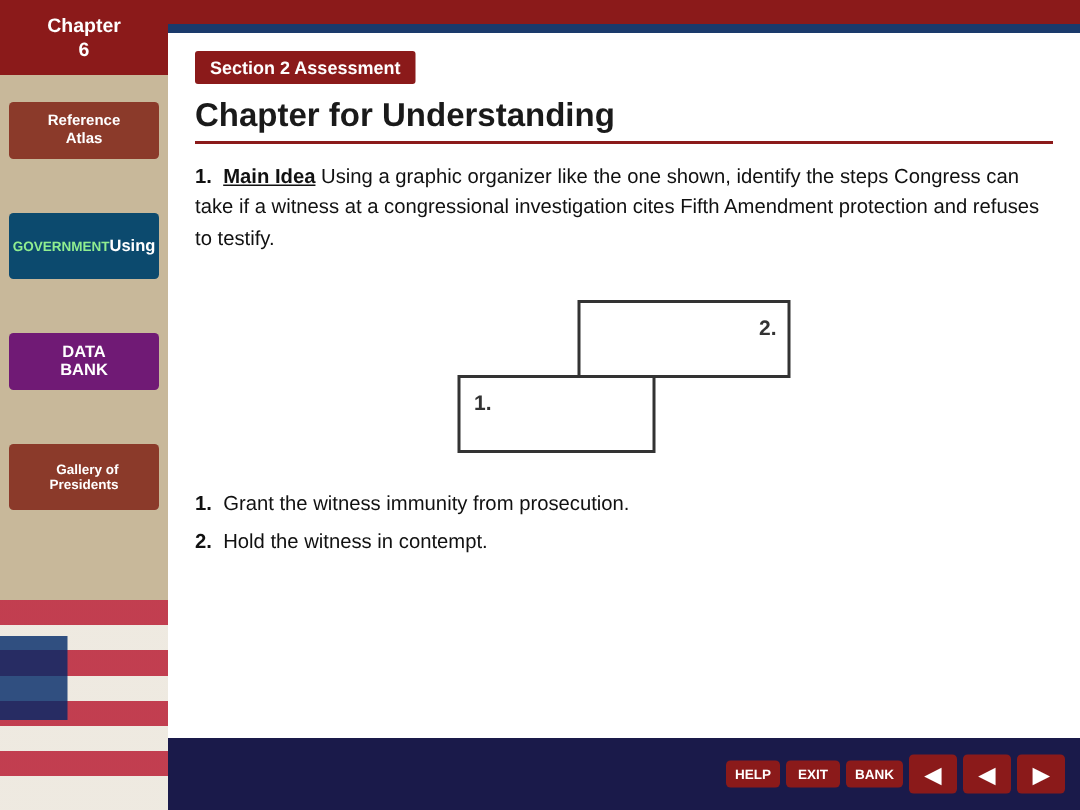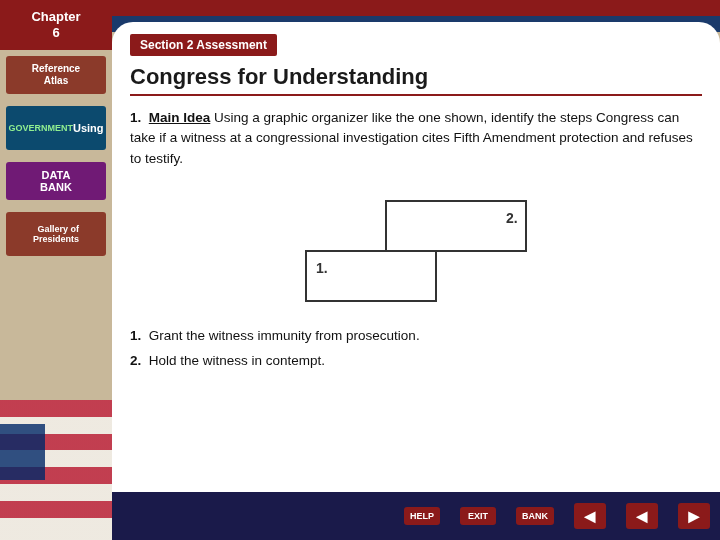--- a/index.html
+++ b/index.html
@@ -65,21 +65,21 @@
       font-weight: bold;
       line-height: 1.2;
       height: 50px;
       display: flex;
       flex-direction: column;
       align-items: center;
       justify-content: center;
     }
 
     .sidebar-item {
-      margin: 6px 6px;
+      margin: 18px 6px;
       border-radius: 3px;
       overflow: hidden;
       cursor: pointer;
     }
 
     .sidebar-item-ref {
       background: #8b3a2a;
       color: white;
       font-size: 10px;
       font-weight: bold;
@@ -134,21 +134,20 @@
     
     .main-content {
       position: absolute;
       top: 22px;
       left: 112px;
       right: 0;
       bottom: 0;
       background: white;
       padding: 12px 18px 70px 18px;
       overflow: hidden;
-      border-radius: 21px;
     }
 
     
     .assessment-badge {
       background: #8b1a1a;
       color: white;
       font-size: 12px;
       font-weight: bold;
       padding: 4px 10px;
       display: inline-block;
@@ -210,21 +209,21 @@
       position: absolute;
       bottom: 0;
       left: 112px;
       right: 0;
       height: 48px;
       background: #1a1a4a;
       display: flex;
       align-items: center;
       justify-content: flex-end;
       padding: 0 10px;
-      gap: 20px;
+      gap: 4px;
     }
 
     .toolbar-btn {
       background: #8b1a1a;
       color: white;
       font-size: 9px;
       font-weight: bold;
       padding: 4px 6px;
       border-radius: 3px;
       cursor: pointer;
@@ -309,21 +308,21 @@
   <div class="flag-bg"></div>
   <div class="flag-canton"></div>
 </div>
 
 <div class="main-content">
 
   
   <div class="assessment-badge">Section 2 Assessment</div>
 
   
-  <div class="page-title">Congress for Understanding</div>
+  <div class="page-title">Chapter for Understanding</div>
 
   
   <div class="question-block">
     <strong>1.</strong>
     &nbsp;<strong><u>Main Idea</u></strong><span> Using a graphic organizer like the one shown, identify the steps Congress can take if a witness at a congressional investigation cites Fifth Amendment protection and refuses to testify.</span>
   </div>
 
   
   <div class="organizer-area">
     <svg class="organizer-svg" width="260" height="130" viewBox="0 0 260 130">

